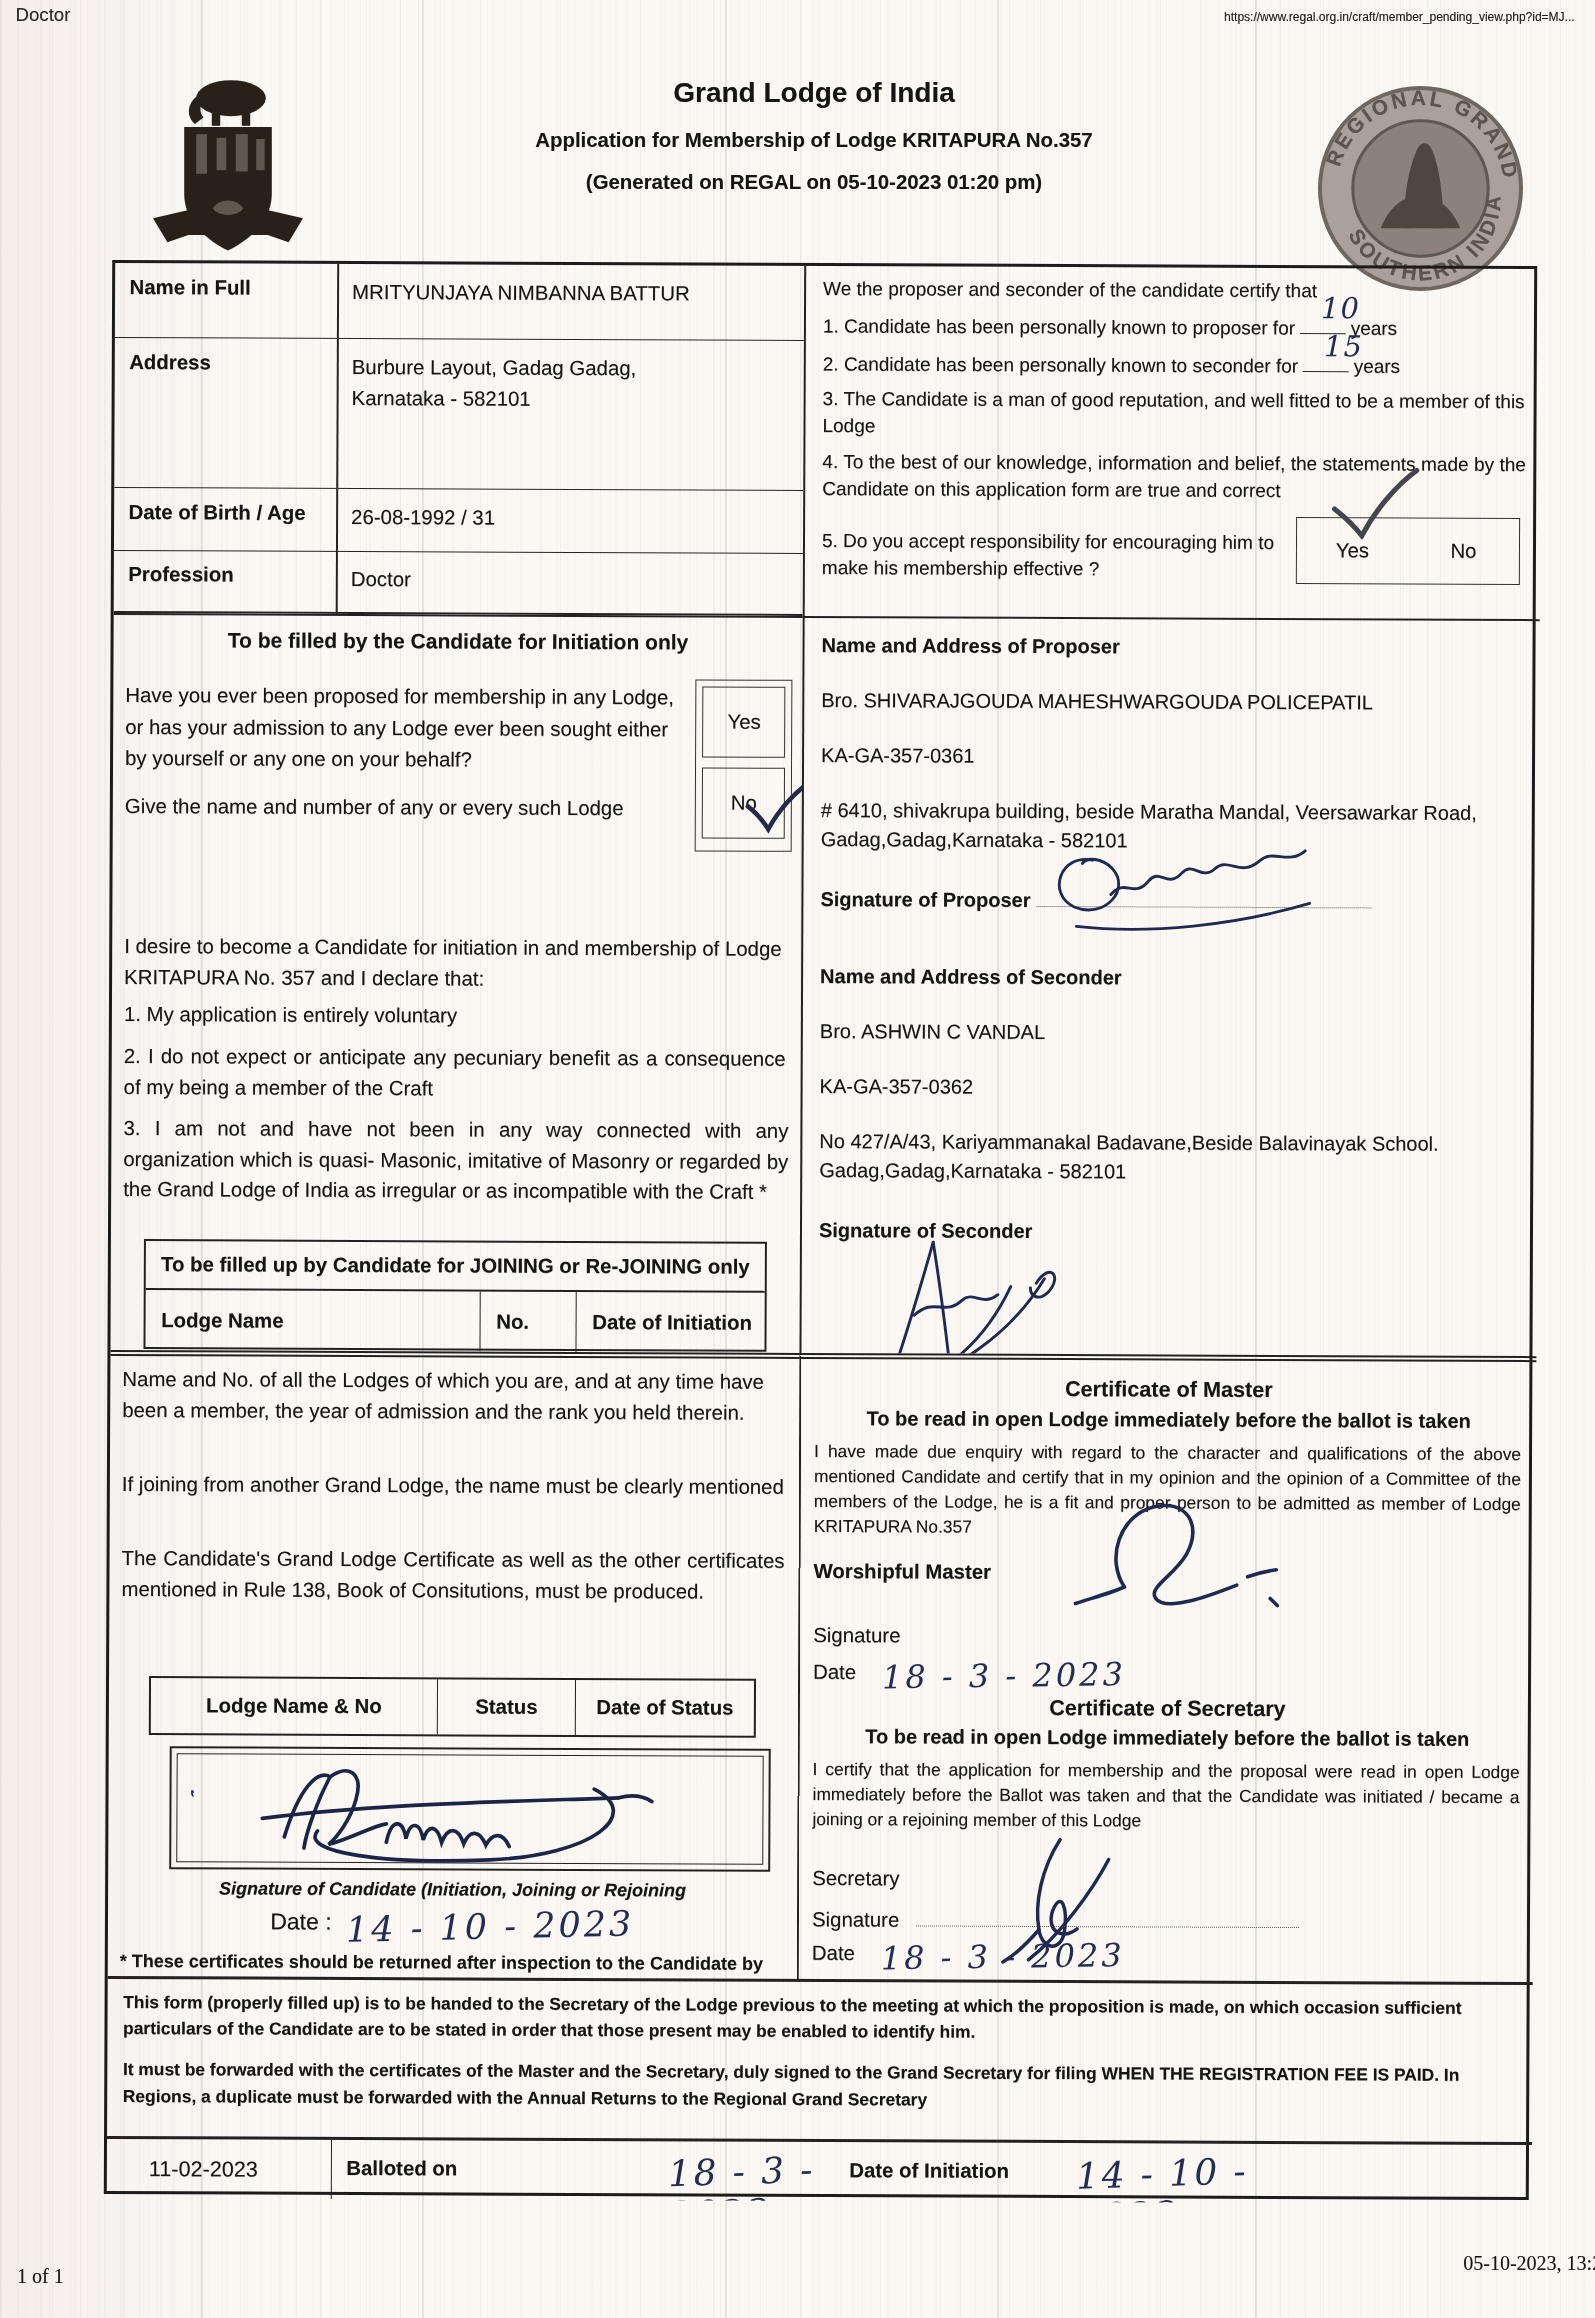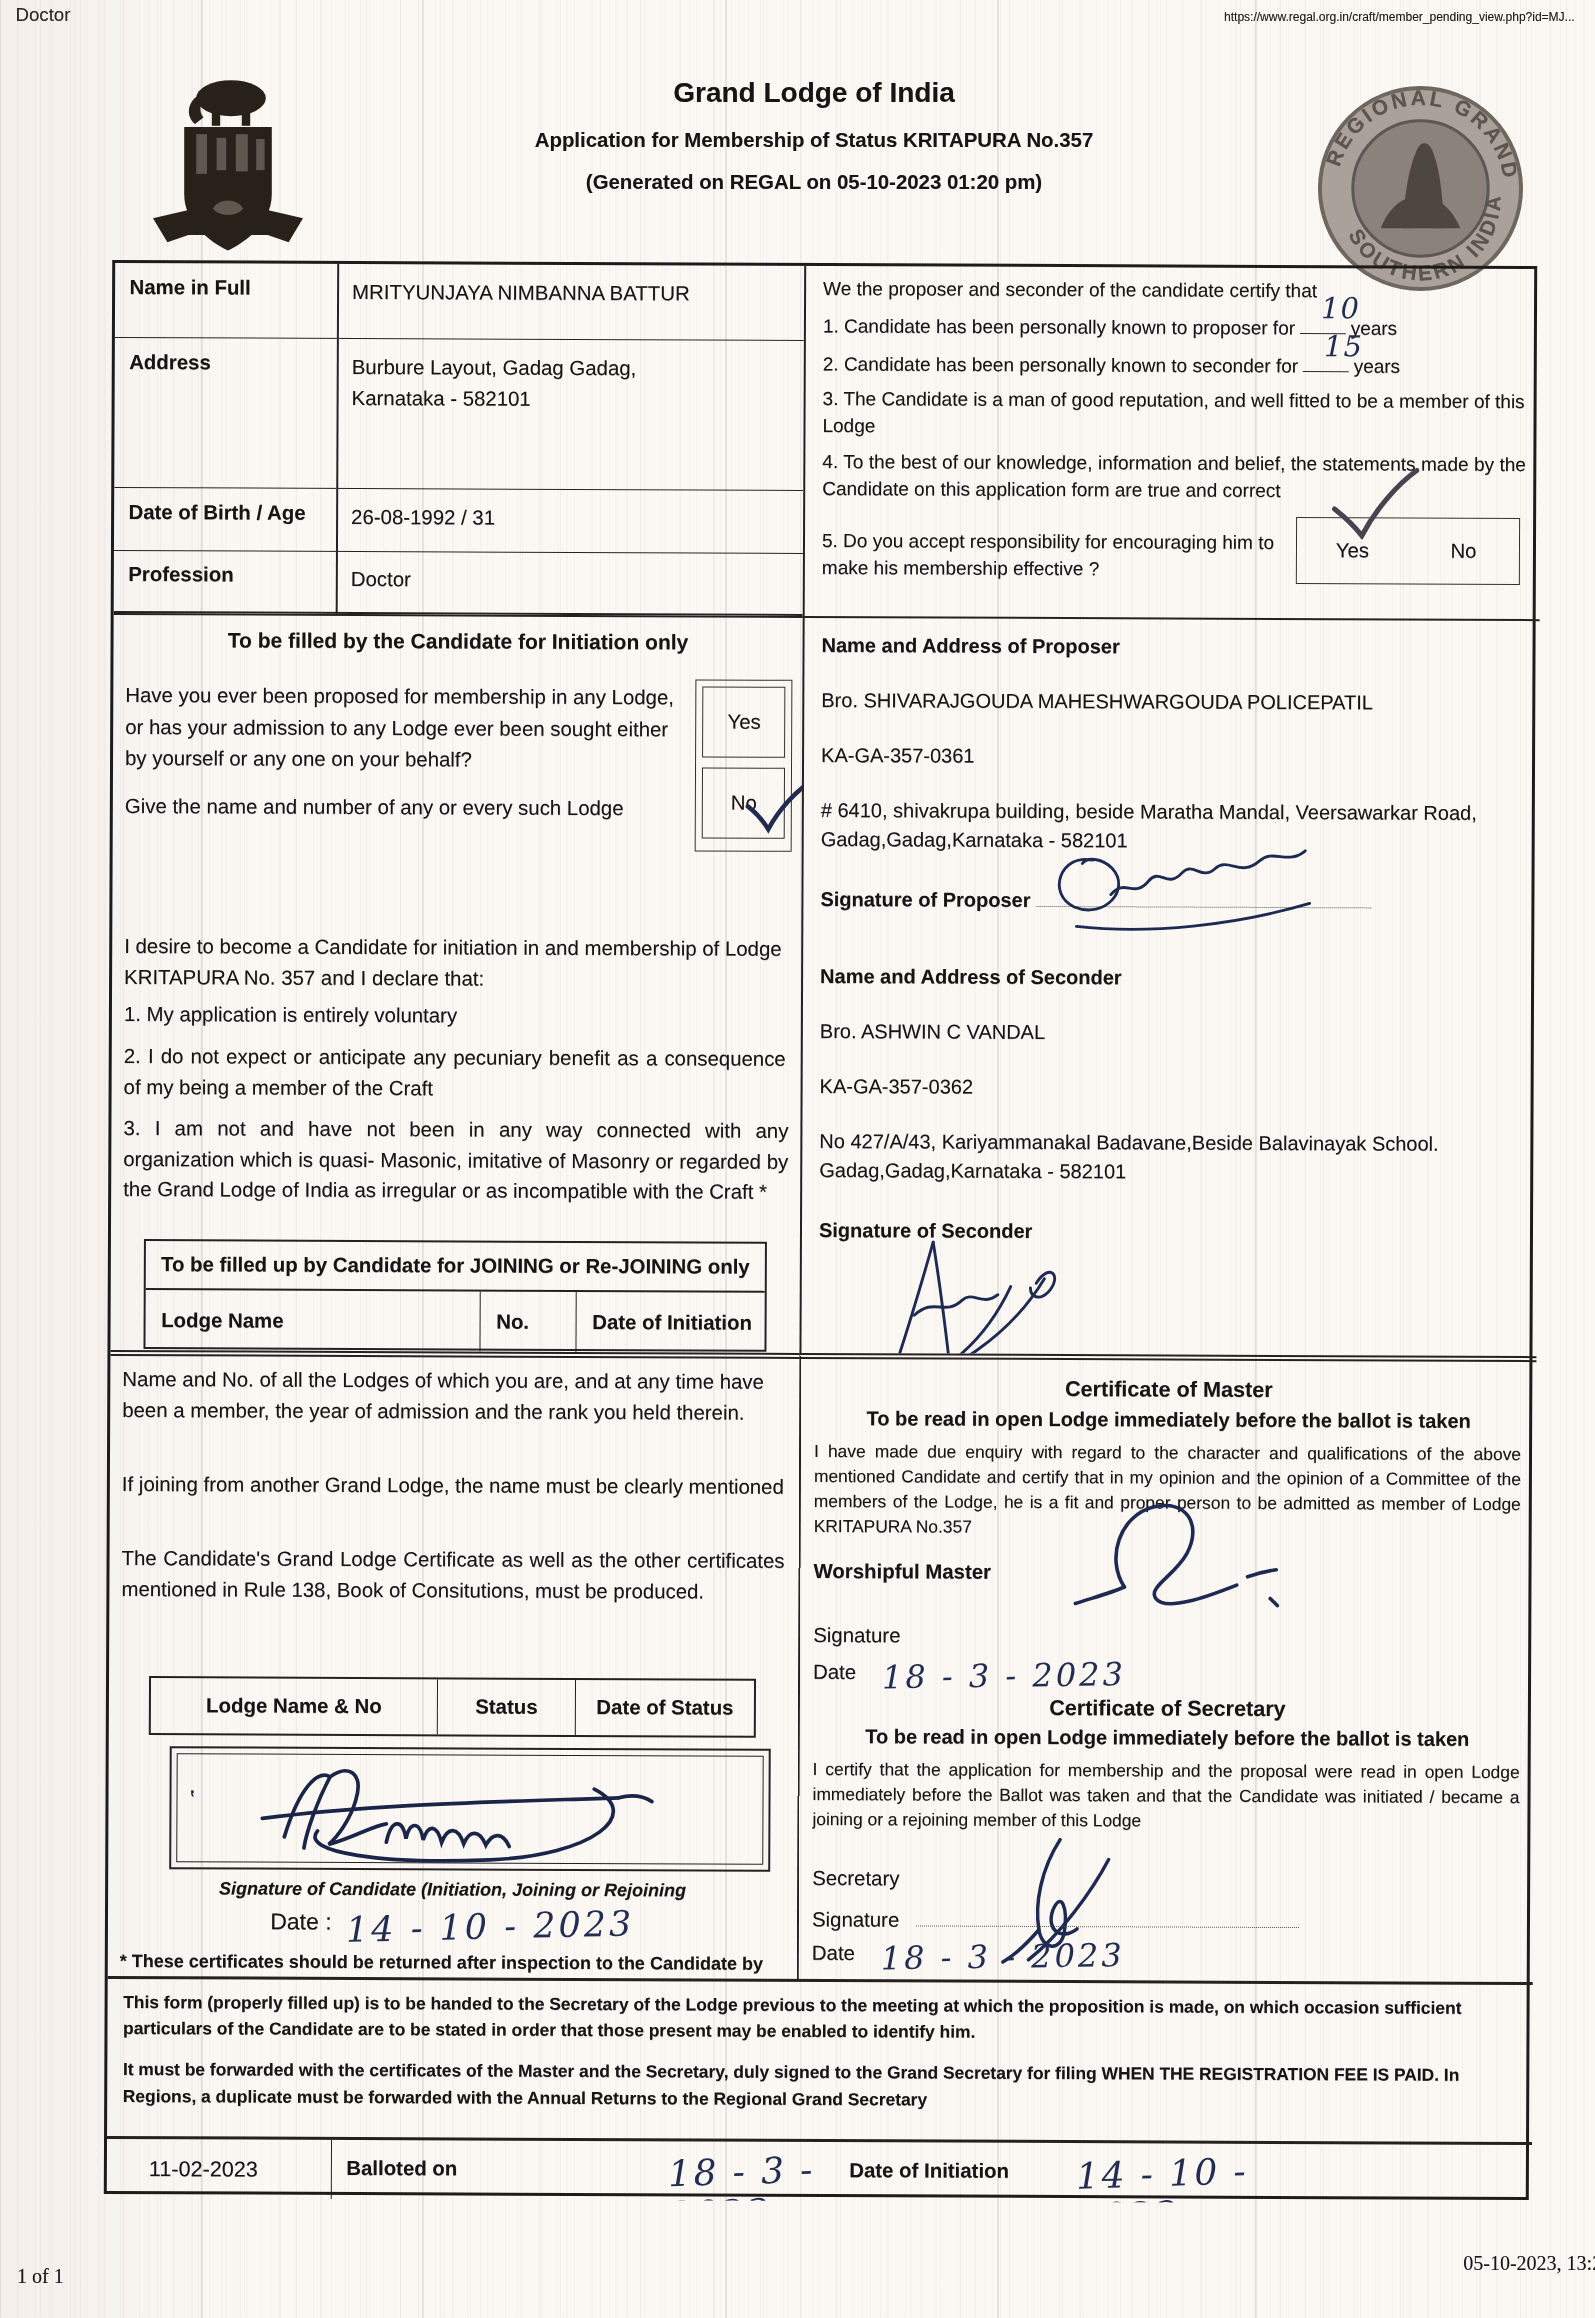--- a/index.html
+++ b/index.html
@@ -144,21 +144,21 @@
       <rect x="92" y="112" width="18" height="66"></rect>
       <rect x="126" y="118" width="16" height="54"></rect>
       <rect x="158" y="112" width="20" height="62"></rect>
       <rect x="192" y="120" width="14" height="52"></rect>
       <path d="M120,236 c8,-18 42,-18 50,0 c-8,14 -42,14 -50,0 z"></path>
     </g>
   </svg>
 
   <div class="titles">
     <p class="t1">Grand Lodge of India</p>
-    <p class="t3">Application for Membership of Status KRITAPURA No.357</p>
+    <p class="t3">Application for Membership of Lodge KRITAPURA No.357</p>
     <p class="t4">(Generated on REGAL on 05-10-2023 01:20 pm)</p>
   </div>
 
   <svg class="seal" width="219" height="219" viewBox="0 0 220 220">
     <circle cx="110" cy="110" r="102" fill="#aaa29a"></circle>
     <circle cx="110" cy="110" r="102" fill="none" stroke="#6f6競862" stroke-width="0"></circle>
     <circle cx="110" cy="110" r="68" fill="#8b837b"></circle>
     <circle cx="110" cy="110" r="68" fill="none" stroke="#5e5852" stroke-width="3"></circle>
     <circle cx="110" cy="110" r="101" fill="none" stroke="#6e6760" stroke-width="4"></circle>
     <path d="M92,150 c2,-34 6,-60 14,-78 c4,-10 12,-10 16,0 c8,20 10,44 12,78 z" fill="#4e473f"></path>

